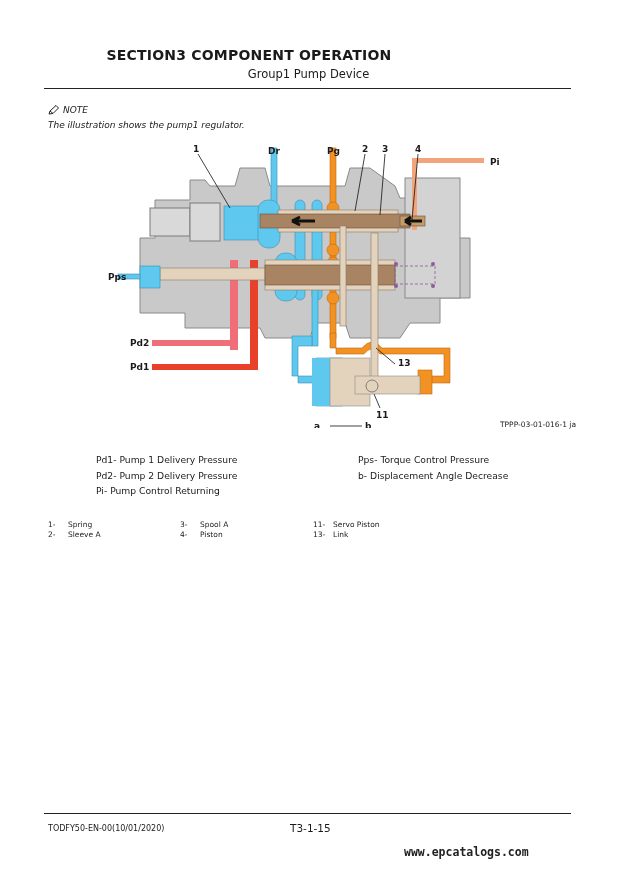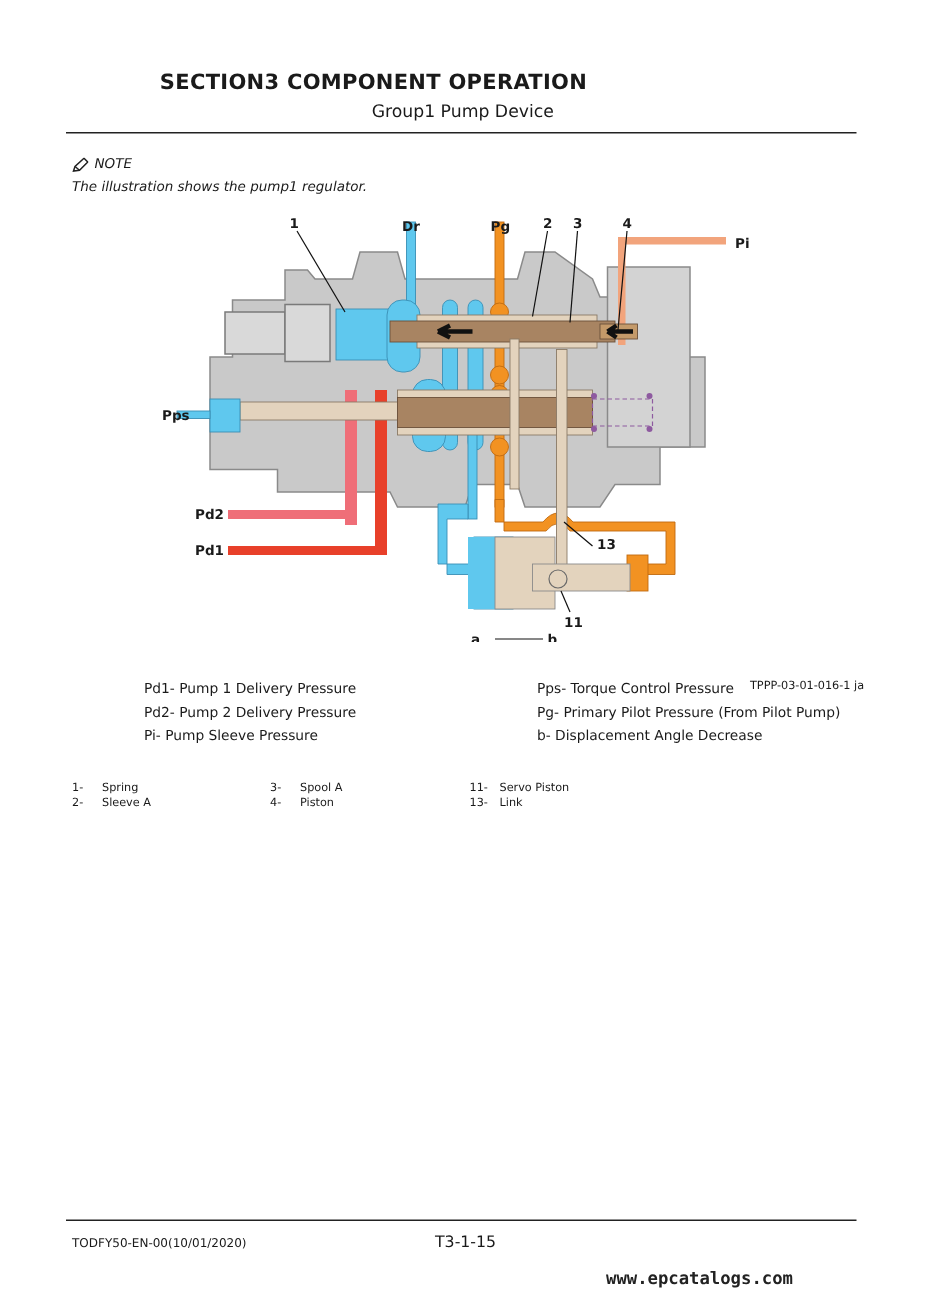--- a/index.html
+++ b/index.html
@@ -5,21 +5,21 @@
   html,body{margin:0;padding:0;background:#fff;}
   body{width:617px;height:870px;position:relative;overflow:hidden;font-family:"DejaVu Sans",sans-serif;color:#1a1a1a;}
   .abs{position:absolute;}
   #sec-title{left:0;width:498px;top:47px;text-align:center;font-weight:bold;font-size:14px;letter-spacing:0.2px;}
   #sub-title{left:0;width:617px;top:67px;text-align:center;font-size:11.5px;}
   #hdr-rule{left:44px;width:527px;top:88px;height:0;border-top:1.5px solid #222;}
   #note{left:48px;top:105px;font-size:9px;font-style:italic;display:flex;align-items:flex-end;gap:4px;}
   #note-text{left:48px;top:120px;font-size:9px;font-style:italic;}
   #diagram{left:100px;top:138px;}
   .dlabel{font-family:"DejaVu Sans",sans-serif;font-weight:bold;font-size:9px;fill:#1a1a1a;}
-  #fig-id{left:500px;top:452px;font-size:7.5px;}
+  #fig-id{left:500px;top:420px;font-size:7.5px;}
   .legend{font-size:9.2px;line-height:15.5px;margin-left:48px;}
   #legend-left{left:48px;top:452px;}
   #legend-right{left:310px;top:452px;}
   .parts{font-size:7.5px;line-height:10px;}
   .parts .row{display:flex;}
   .parts .num{width:20px;}
   #parts-1{left:48px;top:520px;}
   #parts-2{left:180px;top:520px;}
   #parts-3{left:313px;top:520px;}
   #ftr-rule{left:44px;width:527px;top:813px;height:0;border-top:1px solid #222;}
@@ -145,25 +145,24 @@
   <text class="dlabel" x="30" y="232">Pd1</text>
   <text class="dlabel" x="214" y="291">a</text>
   <text class="dlabel" x="265" y="291">b</text>
 </svg>
 
 <div id="fig-id" class="abs">TPPP-03-01-016-1 ja</div>
 
 <div id="legend-left" class="abs legend">
   <div>Pd1- Pump 1 Delivery Pressure</div>
   <div>Pd2- Pump 2 Delivery Pressure</div>
-  <div>Pi- Pump Sleeve Pressure</div>
+  <div>Pi- Pump Control Returning</div>
 </div>
 <div id="legend-right" class="abs legend">
   <div>Pps- Torque Control Pressure</div>
-  <div>Pg- Primary Pilot Pressure (From Pilot Pump)</div>
   <div>b- Displacement Angle Decrease</div>
 </div>
 
 <div id="parts-1" class="abs parts">
   <div class="row">
       <span class="num">1-</span>
       <span>Spring</span>
     </div>
   <div class="row">
       <span class="num">2-</span>

